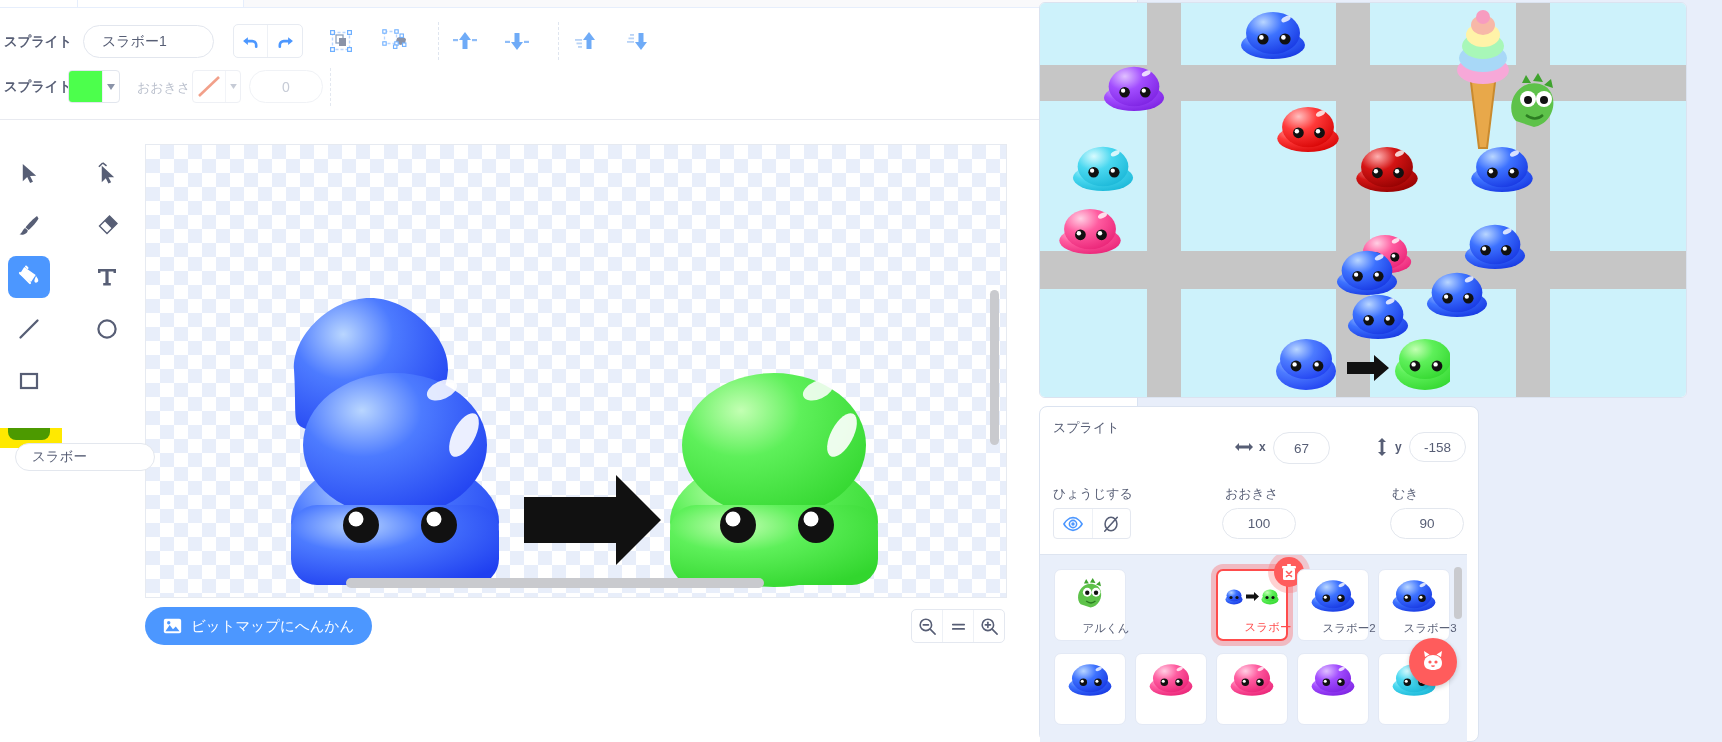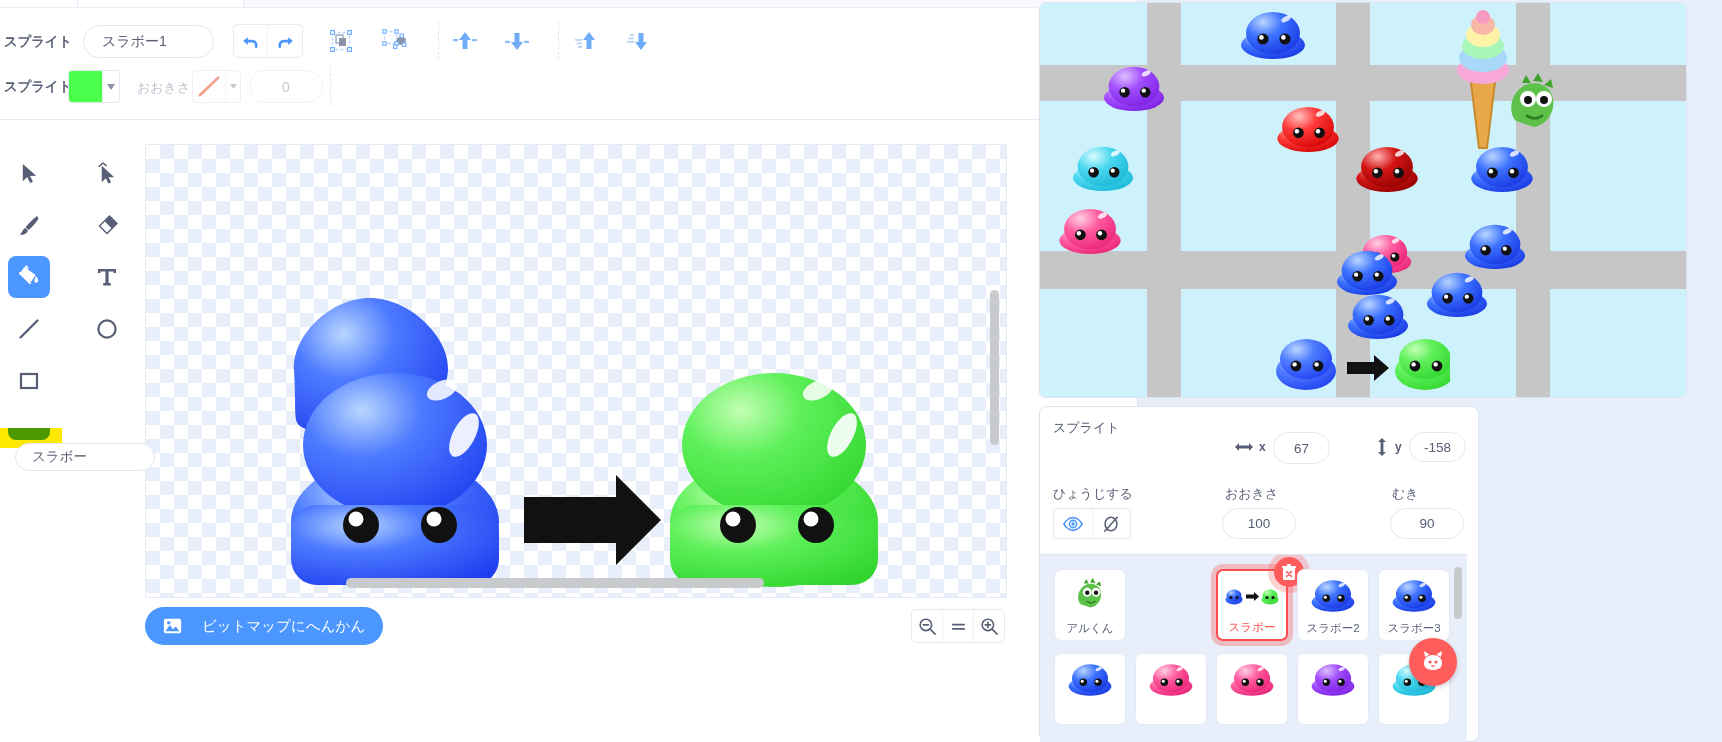--- a/index.html
+++ b/index.html
@@ -91,21 +91,21 @@
       linear-gradient(45deg,#e8eefa 25%, transparent 25%, transparent 75%, #e8eefa 75%);
     background-size:28px 28px; background-position:0 0,14px 14px;
     background-color:#ffffff;}
   .hscroll { position:absolute; left:200px; bottom:9px; width:418px; height:10px;
     border-radius:5px; background:#c9cace; cursor:pointer;}
   .vscroll { position:absolute; right:7px; top:145px; width:9px; height:155px;
     border-radius:5px; background:#c9cace; cursor:pointer;}
 
   .convert-btn { position:absolute; left:145px; top:607px; height:38px;
     background:#4c97ff; border-radius:19px; color:#fff; font-size:14.5px;
-    display:flex; align-items:center; gap:20px; padding:0 18px; cursor:pointer;
+    display:flex; align-items:center; gap:9px; padding:0 18px; cursor:pointer;
     font-weight:normal; }
   .zoom-group { position:absolute; right:132px; top:609px; width:94px; height:34px;
     border:1px solid #e4e8f0; border-radius:5px; background:#fff; display:flex;
     overflow:hidden;}
   .zoom-group > div { flex:1; display:flex; align-items:center; justify-content:center;
     cursor:pointer; }
   .zoom-group > div + div { border-left:1px solid #eef1f6; }
 
   
   #stage-panel { position:absolute; left:1039px; top:2px; width:648px; height:396px;
@@ -130,21 +130,21 @@
     overflow:hidden; }
   .vis-group > div { flex:1; display:flex; align-items:center; justify-content:center;
     cursor:pointer;}
   .vis-group > div + div { border-left:1px solid #eef1f6; }
 
   #sprite-list { position:absolute; left:1040px; top:554px; width:427px; height:188px;
     background:#e9effa; border-top:1px solid #dde4f0; overflow:hidden; }
   .sprite-card { position:absolute; width:72px; height:72px; background:#fff;
     border:1px solid #e3e9f5; border-radius:7px; cursor:pointer; }
   .sprite-card .thumb { position:absolute; left:0; top:4px; width:100%; height:42px; }
-  .sprite-card .cname { position:absolute; left:0; bottom:4px; width:100%;
+  .sprite-card .cname { position:absolute; left:16px; bottom:4px; width:100%;
     text-align:center; font-size:11.5px; color:#575e75; overflow:hidden;
     white-space:nowrap; text-overflow:ellipsis;}
   .sprite-card.selected { border:2px solid #ff4c4c; box-shadow:0 0 0 5px rgba(255,90,90,.35); }
   .sprite-card.selected .cname { color:#ff4c4c; }
   .del-badge { position:absolute; width:30px; height:30px; border-radius:50%;
     background:#ff5c5c; box-shadow:0 0 0 6px rgba(255,92,92,.28);
     display:flex; align-items:center; justify-content:center; cursor:pointer; }
   .list-scroll { position:absolute; right:5px; top:12px; width:8px; height:52px;
     background:#c9cace; border-radius:4px; cursor:pointer;}
   .fab { position:absolute; width:48px; height:48px; border-radius:50%;

